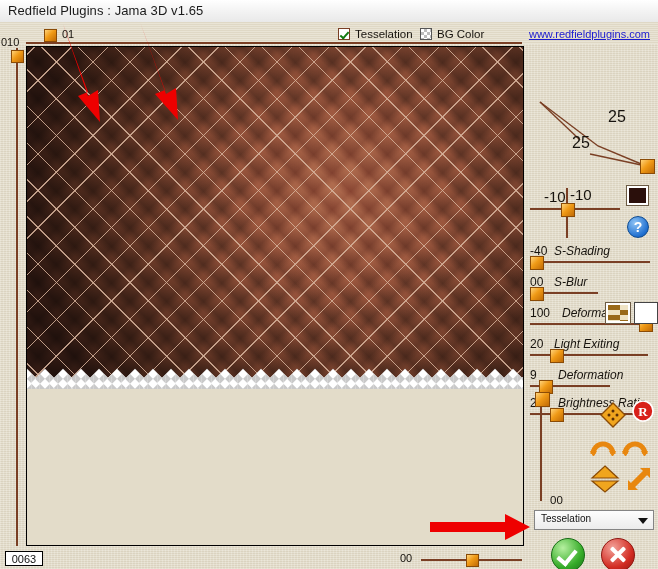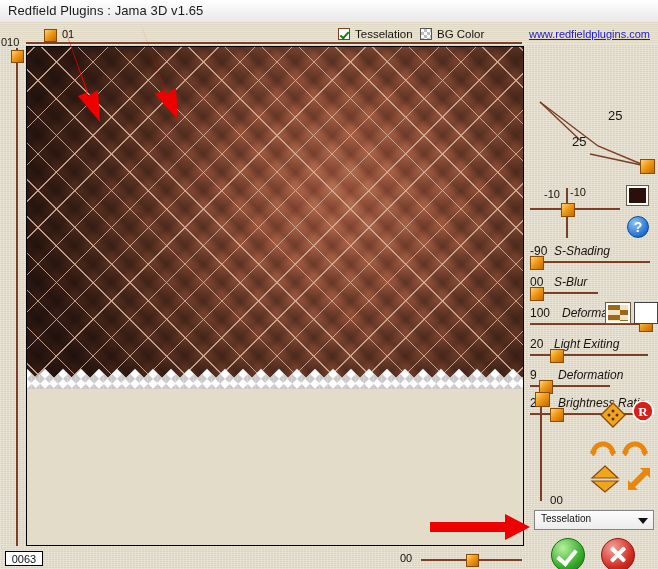--- a/index.html
+++ b/index.html
@@ -98,29 +98,29 @@
   #botslider-track{position:absolute;left:421px;top:559px;width:101px;height:2px;background:#7a3f24;}
   #botslider-handle{position:absolute;left:466px;top:554px;width:11px;height:11px;
       background:linear-gradient(135deg,#ffd37a,#f09a16 45%,#c06a05);
       border:1px solid #8a4b06;}
 
   
   #rpanel{position:absolute;left:528px;top:44px;width:130px;height:525px;}
 
   
   #anglewidget{position:absolute;left:2px;top:0px;width:126px;height:135px;}
-  .ang-label{position:absolute;font-size:13px;color:#16120d;}
+  .ang-label{position:absolute;font-size:16px;color:#16120d;}
 
   
   #cross{position:absolute;left:2px;top:138px;width:95px;height:56px;}
   #cross-h{position:absolute;left:0px;top:26px;width:90px;height:2px;background:#7a3f24;}
   #cross-v{position:absolute;left:36px;top:6px;width:2px;height:50px;background:#7a3f24;}
   #cross-handle{position:absolute;left:31px;top:21px;width:12px;height:12px;
       background:linear-gradient(135deg,#ffd37a,#f09a16 45%,#c06a05);border:1px solid #8a4b06;}
-  .cross-lab{position:absolute;font-size:11px;color:#16120d;}
+  .cross-lab{position:absolute;font-size:15px;color:#16120d;}
 
   #swatch-dark{position:absolute;left:99px;top:142px;width:21px;height:19px;
       background:#2a0f0b;border:2px solid #fff;outline:1px solid #6b5a43;box-sizing:border-box;}
   #help-icon{position:absolute;left:99px;top:172px;width:20px;height:20px;border-radius:50%;
       background:radial-gradient(circle at 35% 30%,#8fc4f5,#1f6fd0 70%,#14529c);
       color:#fff;font-size:14px;font-weight:bold;text-align:center;line-height:20px;
       border:1px solid #0e4a8f;}
 
   
   .srow{position:absolute;left:2px;width:126px;}
@@ -276,21 +276,21 @@
       <div id="cross-v"></div>
       <div id="cross-handle"></div>
       <div class="cross-lab" style="left:14px;top:6px;">-10</div>
       <div class="cross-lab" style="left:40px;top:4px;">-10</div>
     </div>
 
     <div id="swatch-dark"></div>
     <div id="help-icon">?</div>
 
     <div class="srow" style="top:200px">
-      <span class="val">-90</span>
+      <span class="val">-40</span>
       <span class="nm" style="left:24px">S-Shading</span>
       <span class="trk" style="width:120px"></span>
       <span class="hnd" style="left:0px"></span>
     </div>
 
     <div class="srow" style="top:231px">
       <span class="val">00</span>
       <span class="nm" style="left:24px">S-Blur</span>
       <span class="trk" style="width:68px"></span>
       <span class="hnd" style="left:0px"></span>

